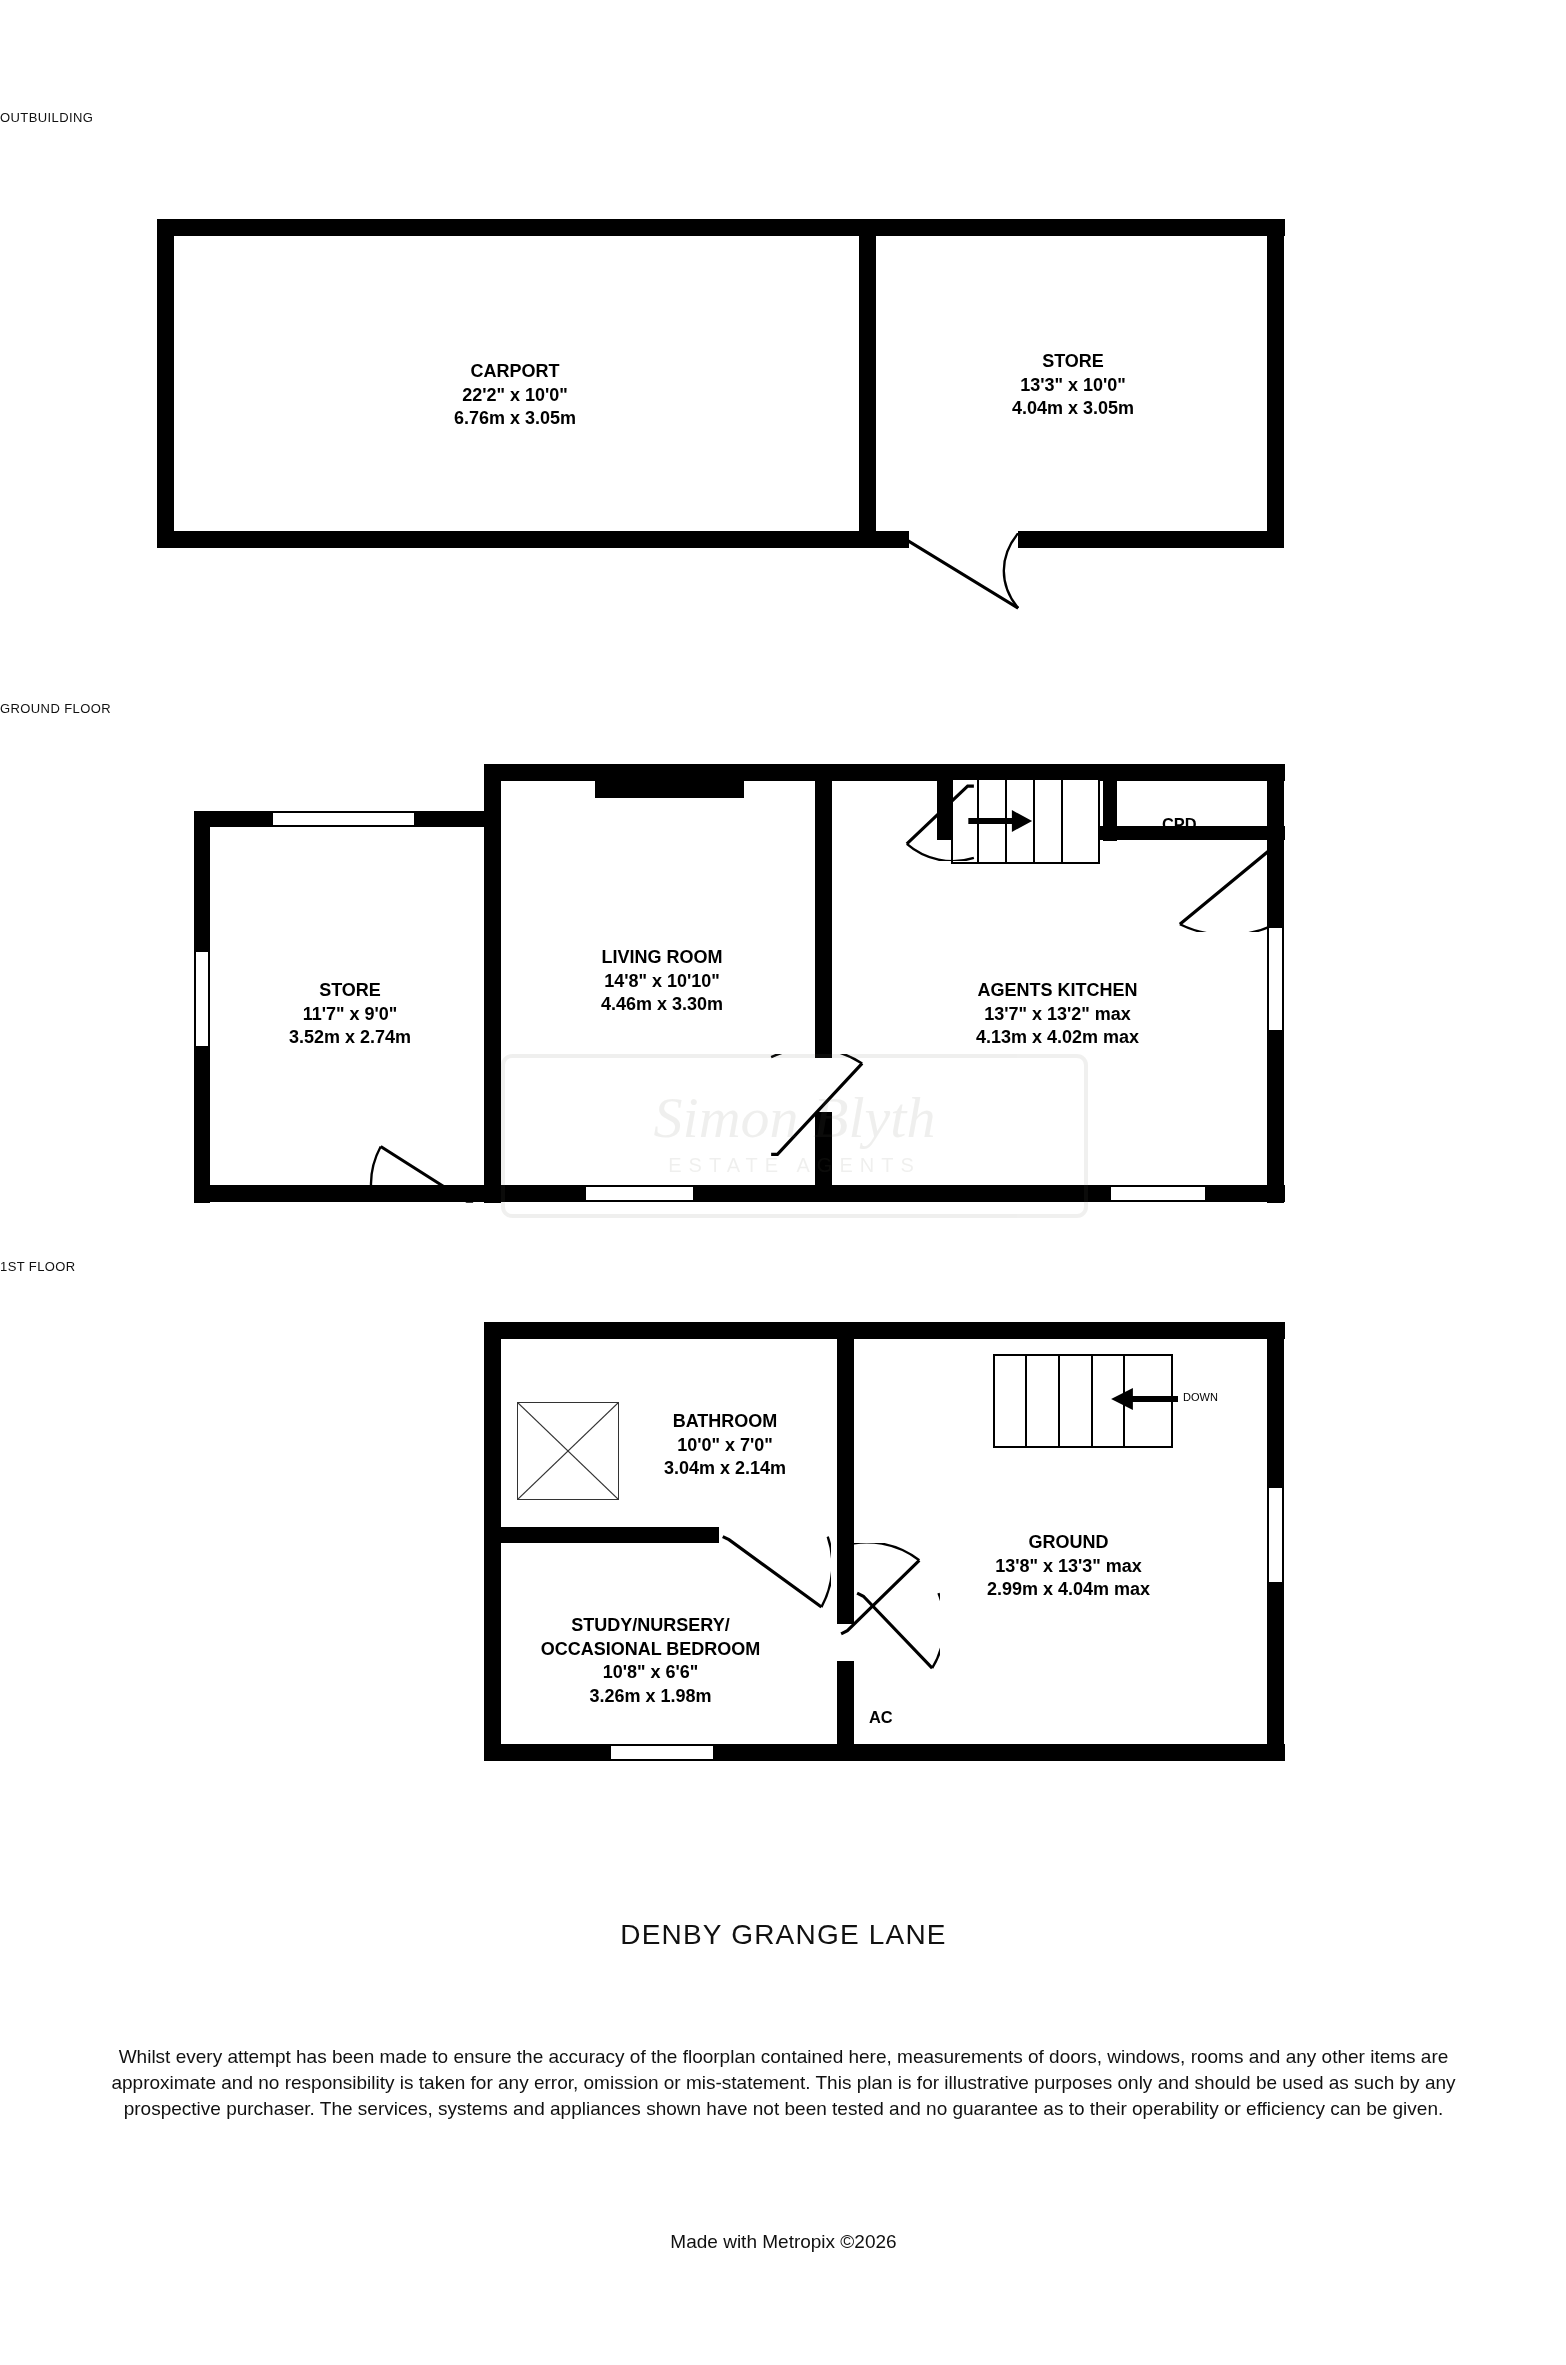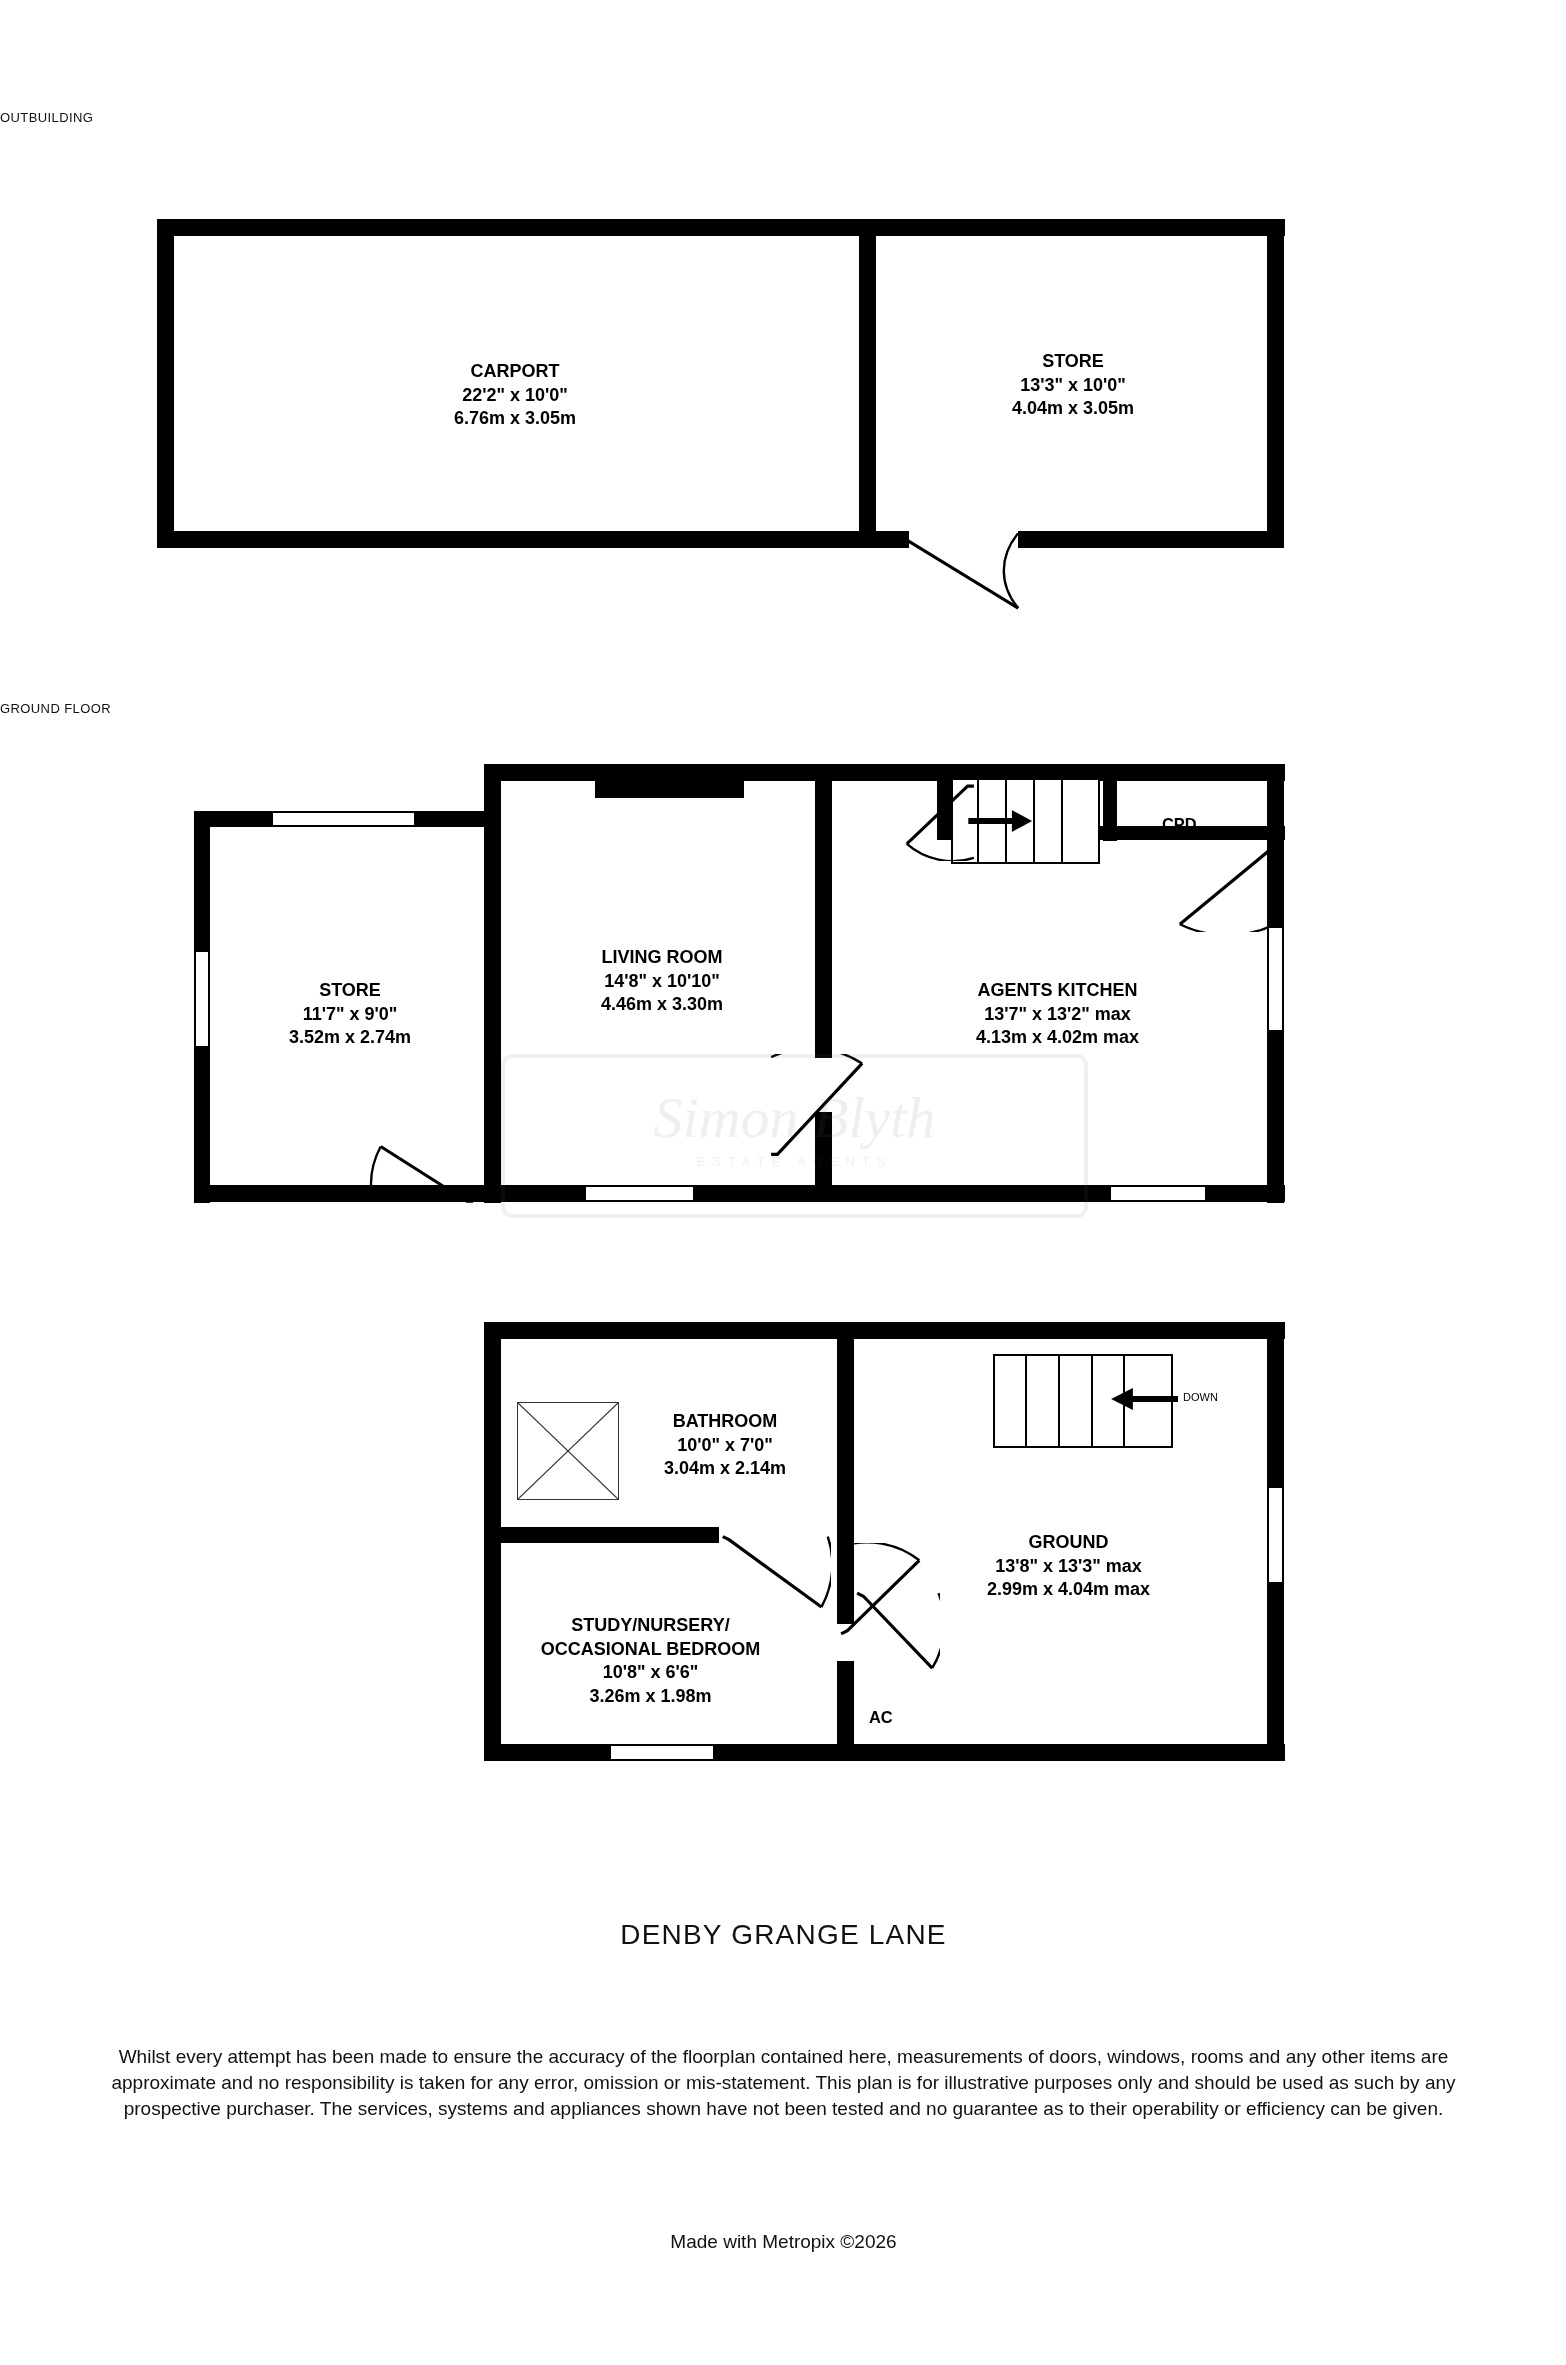--- a/index.html
+++ b/index.html
@@ -133,21 +133,21 @@
     font-family: "Liberation Serif", serif;
     font-size: 58px;
     font-style: italic;
     color: #6f6f5f;
   }
   .watermark .wm-sub {
     position: absolute;
     width: 100%;
     top: 100px;
     text-align: center;
-    font-size: 13px;
+    font-size: 20px;
     letter-spacing: 7px;
     color: #6f6f5f;
   }
   .arrow-svg { position: absolute; }
 </style>
 </head>
 <body>
 
 <div class="page">
 
@@ -262,20 +262,21 @@
       <span class="d2">4.13m  x 4.02m max</span>
     </div>
   </div>
 
   <div class="watermark">
     <div class="wm-box"></div>
     <div class="wm-name">Simon Blyth</div>
     <div class="wm-sub">ESTATE AGENTS</div>
   </div>
 
+  <div class="floor-title" style="left:0;top:1259px;width:1567px;">1ST FLOOR</div>
 
   <div>
     <div class="wall" style="left:484px;top:1322px;width:801px;height:17px;"></div>
     <div class="wall" style="left:484px;top:1322px;width:17px;height:439px;"></div>
     <div class="wall" style="left:1267px;top:1322px;width:17px;height:439px;"></div>
     <div class="wall" style="left:484px;top:1744px;width:801px;height:17px;"></div>
 
     <div class="wall" style="left:837px;top:1322px;width:17px;height:302px;"></div>
     <div class="wall" style="left:837px;top:1661px;width:17px;height:100px;"></div>
     <div class="wall" style="left:484px;top:1527px;width:235px;height:15.7px;"></div>

